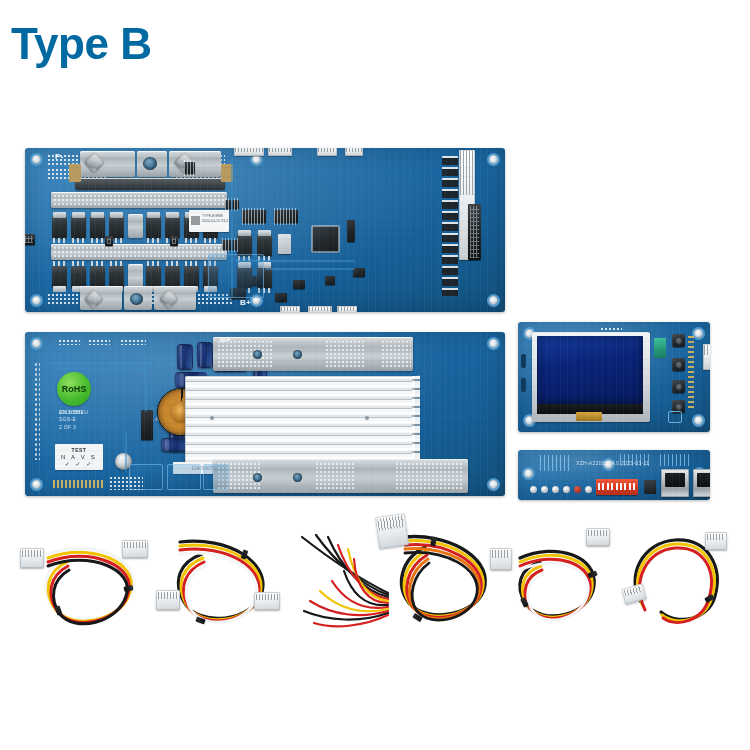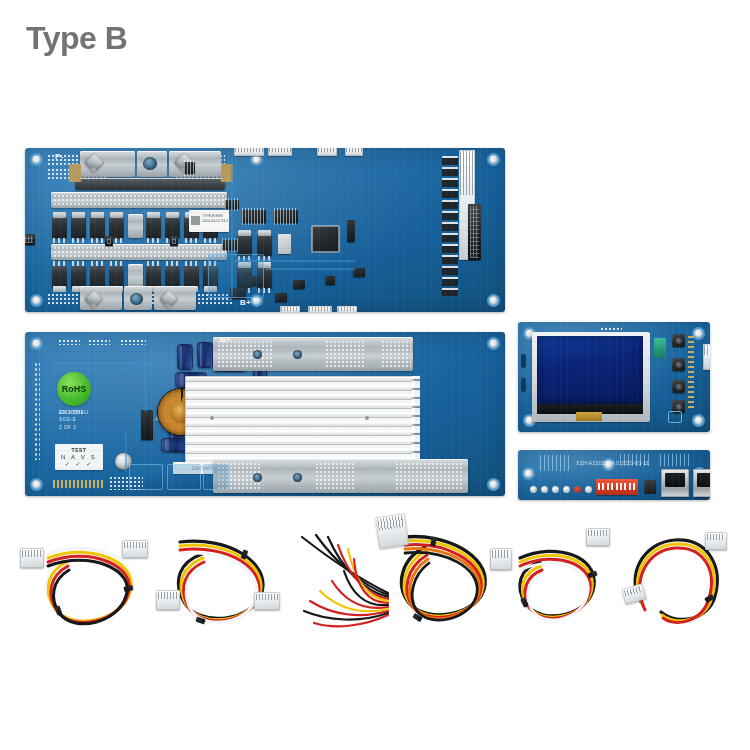--- a/index.html
+++ b/index.html
@@ -7,22 +7,22 @@
     margin: 0; padding: 0;
     width: 750px; height: 750px;
     background: #ffffff;
     font-family: "Liberation Sans", sans-serif;
     overflow: hidden;
   }
   #stage { position: relative; width: 750px; height: 750px; background: #fff; }
 
   
   #title {
-    position: absolute; left: 26px; top: 22px;
-    font-size: 32px; font-weight: bold; color: #737373;
+    position: absolute; left: 11px; top: 22px;
+    font-size: 44px; font-weight: bold; color: #0369a1;
     letter-spacing: -0.5px; line-height: 1;
   }
 
   
   .pcb {
     position: absolute;
     background:
       radial-gradient(ellipse at 30% 20%, rgba(255,255,255,.16), rgba(255,255,255,0) 60%),
       linear-gradient(160deg, #2a7cba 0%, #1c6aa6 38%, #165f98 70%, #12527f 100%);
     border-radius: 3px;

